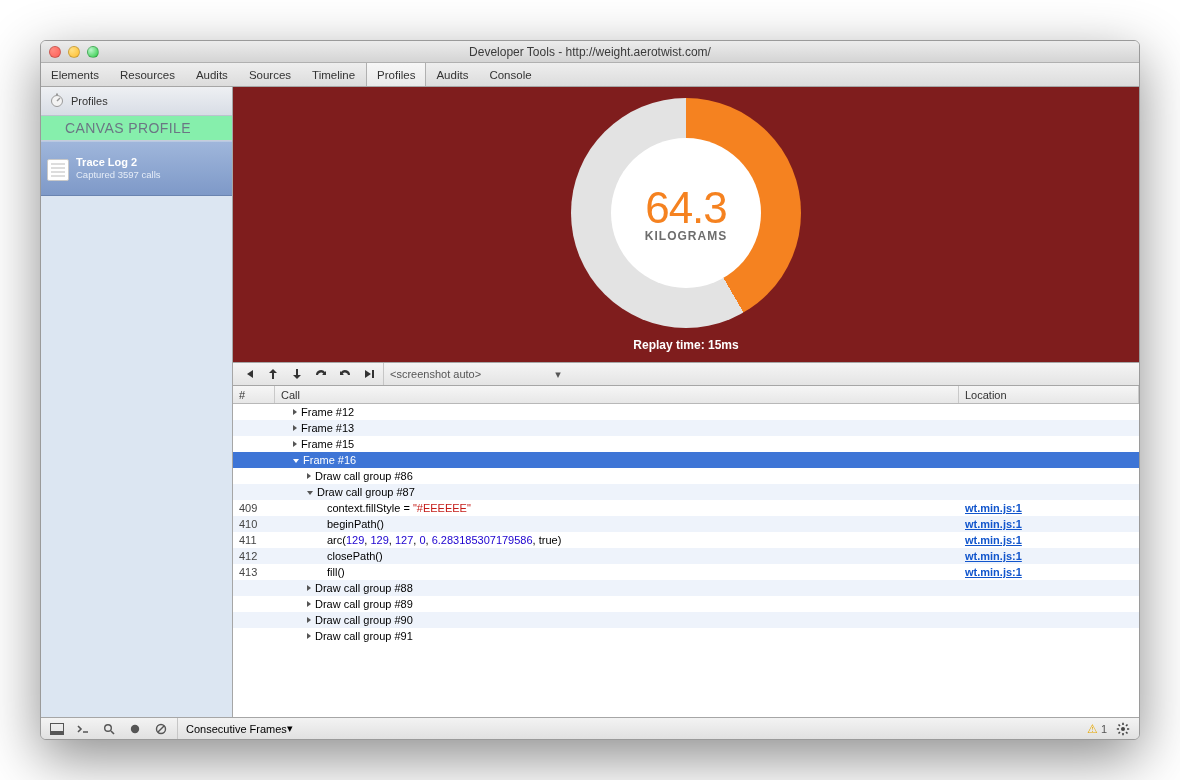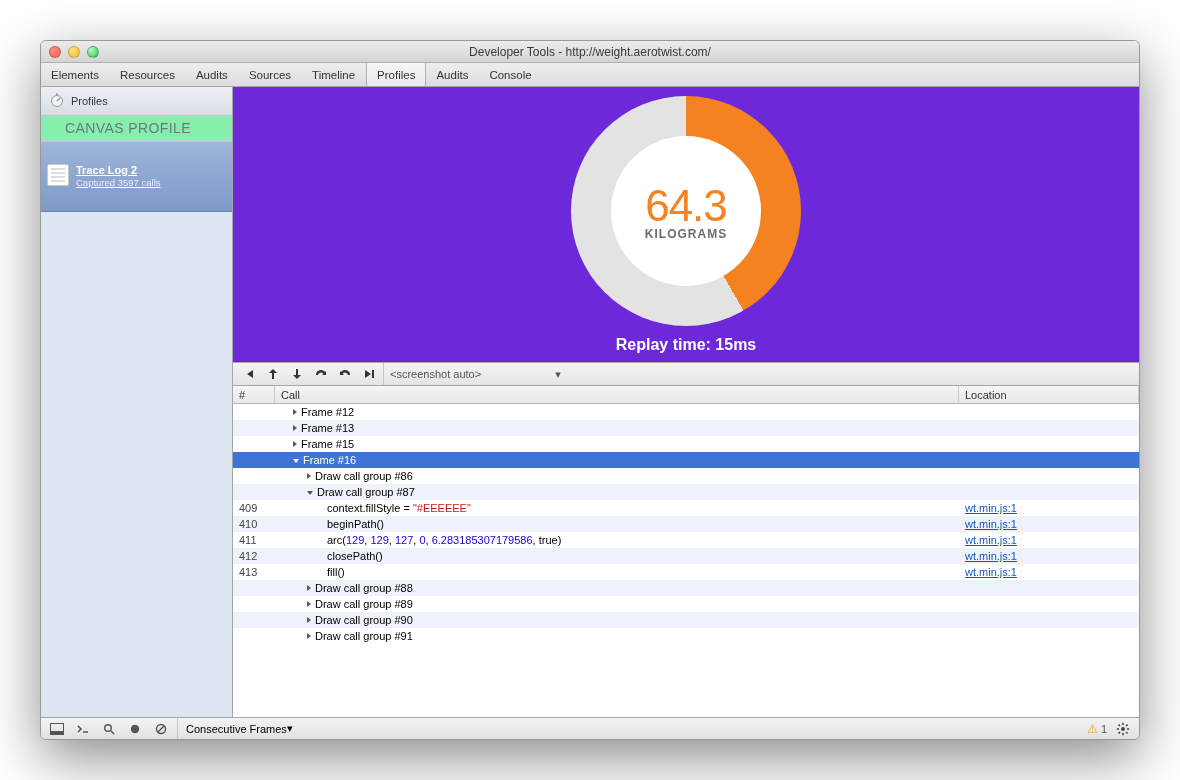--- a/index.html
+++ b/index.html
@@ -12,49 +12,49 @@
 .tl.y { background: radial-gradient(circle at 30% 30%, #ffe082, #ffbd2e); }
 .tl.g { background: radial-gradient(circle at 30% 30%, #b9f6ca, #28c940); }
 .title { position: absolute; left: 0; right: 0; text-align: center; font-size: 12px; color: #3a3a3a; pointer-events: none; }
 .tabbar { height: 24px; background: linear-gradient(#eeeeee,#dcdcdc); border-bottom: 1px solid #a6a6a6; display: flex; align-items: stretch; font-size: 11.5px; color: #333; }
 .tab { padding: 0 10px; display: flex; align-items: center; border-right: 1px solid transparent; cursor: default; }
 .tab.active { background: linear-gradient(#f7f7f7,#e9e9e9); border-left: 1px solid #b0b0b0; border-right: 1px solid #b0b0b0; }
 .body { flex: 1; display: flex; min-height: 0; }
 .sidebar { width: 192px; background: #dce6f2; border-right: 1px solid #a6a6a6; display: flex; flex-direction: column; font-size: 11px; color: #333; }
 .sb-head { display: flex; align-items: center; gap: 6px; padding: 5px 8px; background: linear-gradient(#eef0f3,#d8dde5); border-bottom: 1px solid #bcc3cf; }
 .sb-cat { padding: 4px 24px; font-size: 14px; letter-spacing: 0.4px; color: #6b7684; background: #86efac; border-bottom: 1px solid #c5cddb; }
-.sb-item { padding: 22px 6px; display: flex; gap: 7px; align-items: flex-start; background: linear-gradient(#9fb6db,#7e99c8); color: #fff; border-top: 1px solid #b8c8e2; border-bottom: 1px solid #6a84b0; text-decoration: underline; }
+.sb-item { padding: 14px 6px; display: flex; gap: 7px; align-items: flex-end; background: linear-gradient(#9fb6db,#7e99c8); color: #fff; border-top: 1px solid #b8c8e2; border-bottom: 1px solid #6a84b0; }
 .sb-item .icon { width: 22px; height: 22px; background: #fff; border: 1px solid #c9c9c9; border-radius: 2px; flex-shrink: 0; position: relative; }
 .sb-item .icon::before { content:""; position:absolute; left:3px; top:3px; right:3px; bottom:3px; background: repeating-linear-gradient(#ddd 0 2px,#fff 2px 4px); }
 .sb-item-txt { line-height: 1.2; }
 .sb-item-sub { font-size: 9.5px; color: #e5ecf7; }
 .main { flex: 1; display: flex; flex-direction: column; min-width: 0; }
-.canvas-pane { flex: 0 0 275px; background: #6d28d9; display: flex; flex-direction: column; align-items: center; justify-content: center; position: relative; }
+.canvas-pane { flex: 0 0 275px; background: #7f1d1d; display: flex; flex-direction: column; align-items: center; justify-content: center; position: relative; }
 .donut { width: 230px; height: 230px; border-radius: 50%; background: conic-gradient(from 0deg, #f58220 0deg 150deg, #e3e3e3 150deg 360deg); display: flex; align-items: center; justify-content: center; }
 .donut-inner { width: 150px; height: 150px; border-radius: 50%; background: #fff; display: flex; flex-direction: column; align-items: center; justify-content: center; }
 .donut-val { font-size: 44px; font-weight: 300; color: #f58220; letter-spacing: -1px; }
 .donut-unit { font-size: 12px; font-weight: 600; color: #6d6d6d; letter-spacing: 1px; margin-top: -4px; }
-.replay { color: #fff; font-size: 16px; font-weight: 600; margin-top: 10px; }
+.replay { color: #fff; font-size: 12px; font-weight: 600; margin-top: 10px; }
 .toolbar2 { height: 24px; background: linear-gradient(#f5f5f5,#e4e4e4); border-top: 1px solid #a6a6a6; border-bottom: 1px solid #a6a6a6; display: flex; align-items: center; padding: 0 6px; gap: 4px; font-size: 11px; }
 .tbtn { width: 20px; height: 18px; display: flex; align-items: center; justify-content: center; color: #333; border-radius: 3px; }
 .tbtn svg { width: 12px; height: 12px; }
 .dd { flex: 0 0 auto; display: flex; align-items: center; padding: 0 6px; border-left: 1px solid #c6c6c6; height: 100%; color: #555; gap: 74px; }
 .table-head { height: 18px; background: linear-gradient(#f6f6f6,#e7e7e7); border-bottom: 1px solid #b8b8b8; display: flex; font-size: 11px; color: #333; }
 .th { padding: 2px 6px; border-right: 1px solid #c9c9c9; display: flex; align-items: center; }
 .th.num { width: 42px; }
 .th.call { flex: 1; }
 .th.loc { width: 180px; }
 .rows { flex: 1; overflow: auto; font-size: 11px; background: #fff; }
 .row { display: flex; height: 16px; align-items: center; }
 .row:nth-child(even) { background: #eef3fb; }
 .row.sel { background: #3e75d6; color: #fff; }
 .row .c-num { width: 42px; padding: 0 6px; color: #444; }
 .row.sel .c-num { color: #fff; }
 .row .c-call { flex: 1; padding: 0 4px; white-space: nowrap; overflow: hidden; }
-.row .c-loc { width: 180px; padding: 0 6px; }
+.row .c-loc { width: 180px; padding: 0 6px; font-weight: bold; }
 .row .c-loc a { color: #1155cc; text-decoration: underline; cursor: pointer; }
 .disc { display: inline-block; width: 0; height: 0; border-left: 4px solid #555; border-top: 3px solid transparent; border-bottom: 3px solid transparent; margin-right: 4px; vertical-align: 1px; }
 .disc.open { border-left: 3px solid transparent; border-right: 3px solid transparent; border-top: 4px solid #555; border-bottom: none; }
 .row.sel .disc, .row.sel .disc.open { border-left-color: #fff; border-top-color: #fff; }
 .row.sel .disc.open { border-left-color: transparent; }
 .i1 { padding-left: 14px; } .i2 { padding-left: 28px; } .i3 { padding-left: 48px; }
 .code-str { color: #c41a16; }
 .code-num { color: #1c00cf; }
 .statusbar { height: 22px; background: linear-gradient(#f3f3f3,#e1e1e1); border-top: 1px solid #a6a6a6; display: flex; align-items: center; padding: 0 6px; font-size: 11px; gap: 6px; }
 .statusbar .sbtn { width: 20px; height: 18px; display: flex; align-items: center; justify-content: center; color: #555; }

